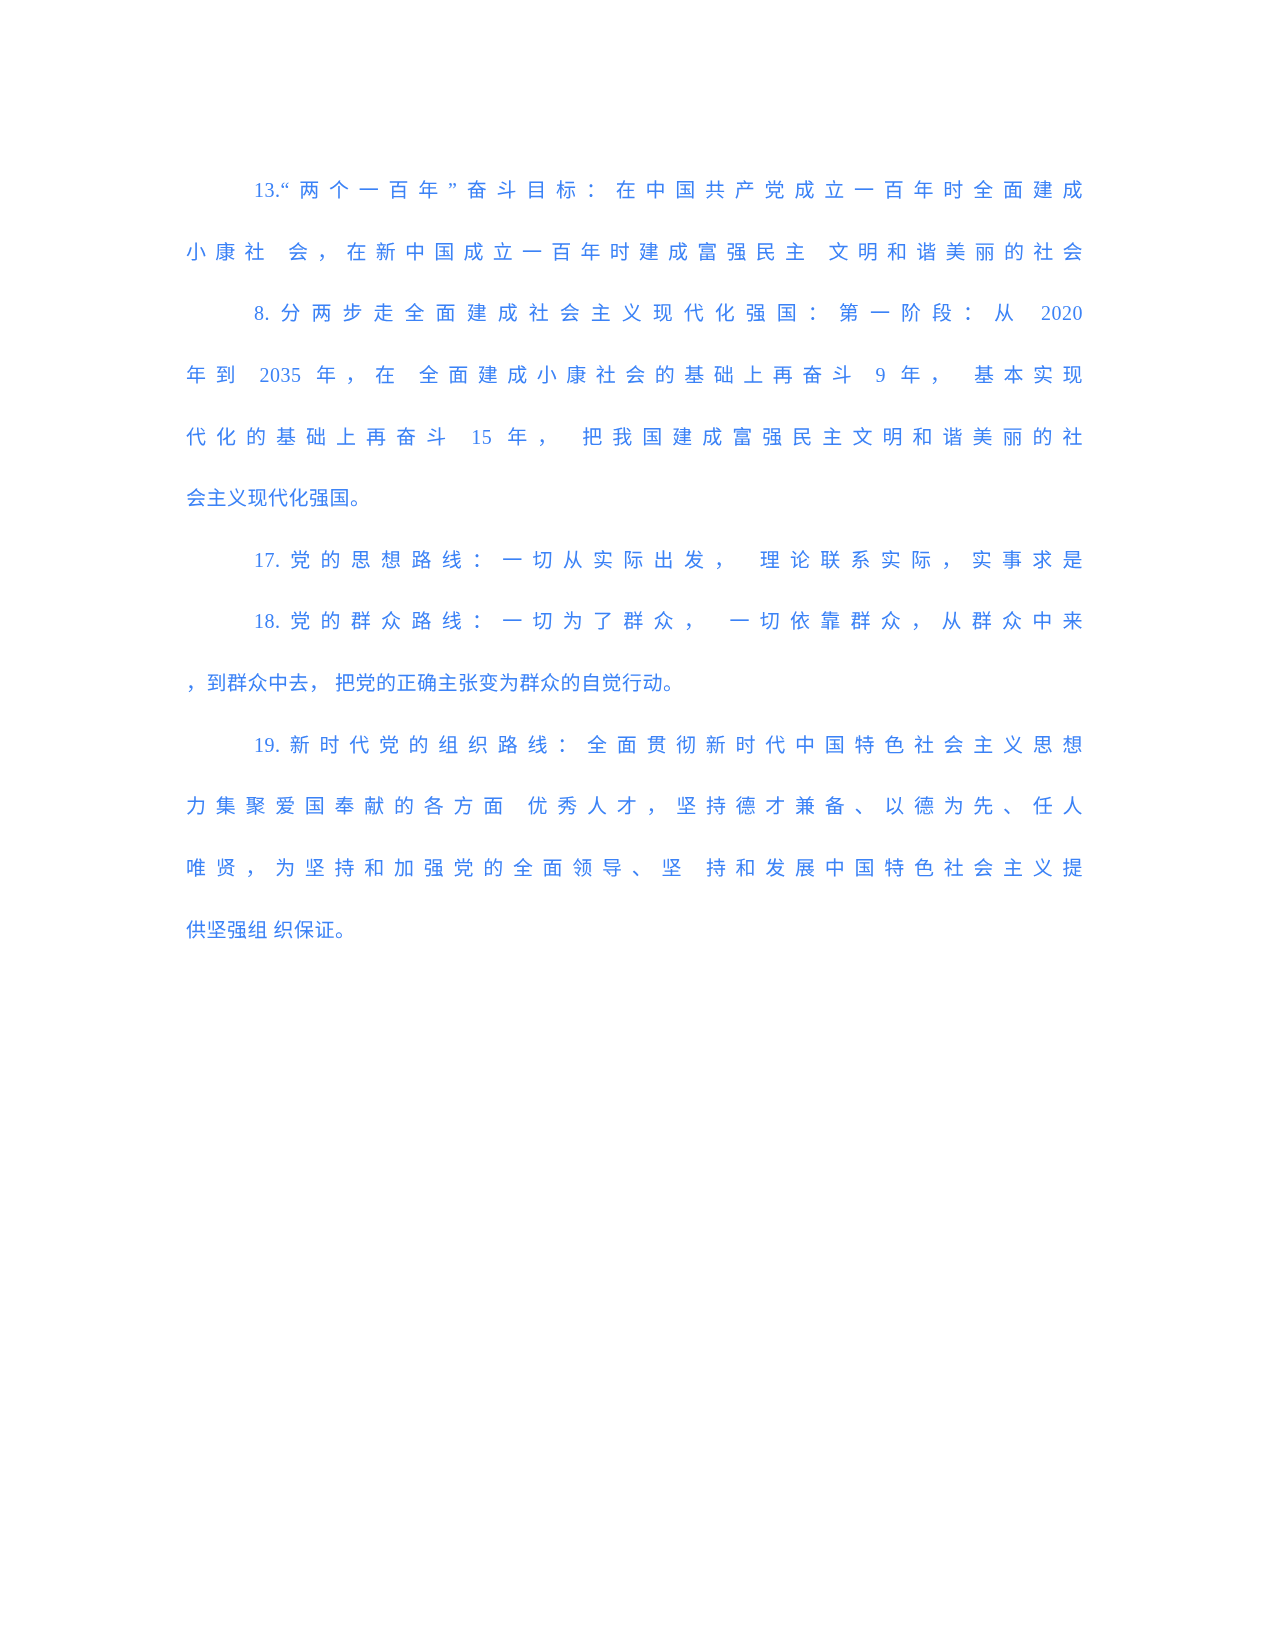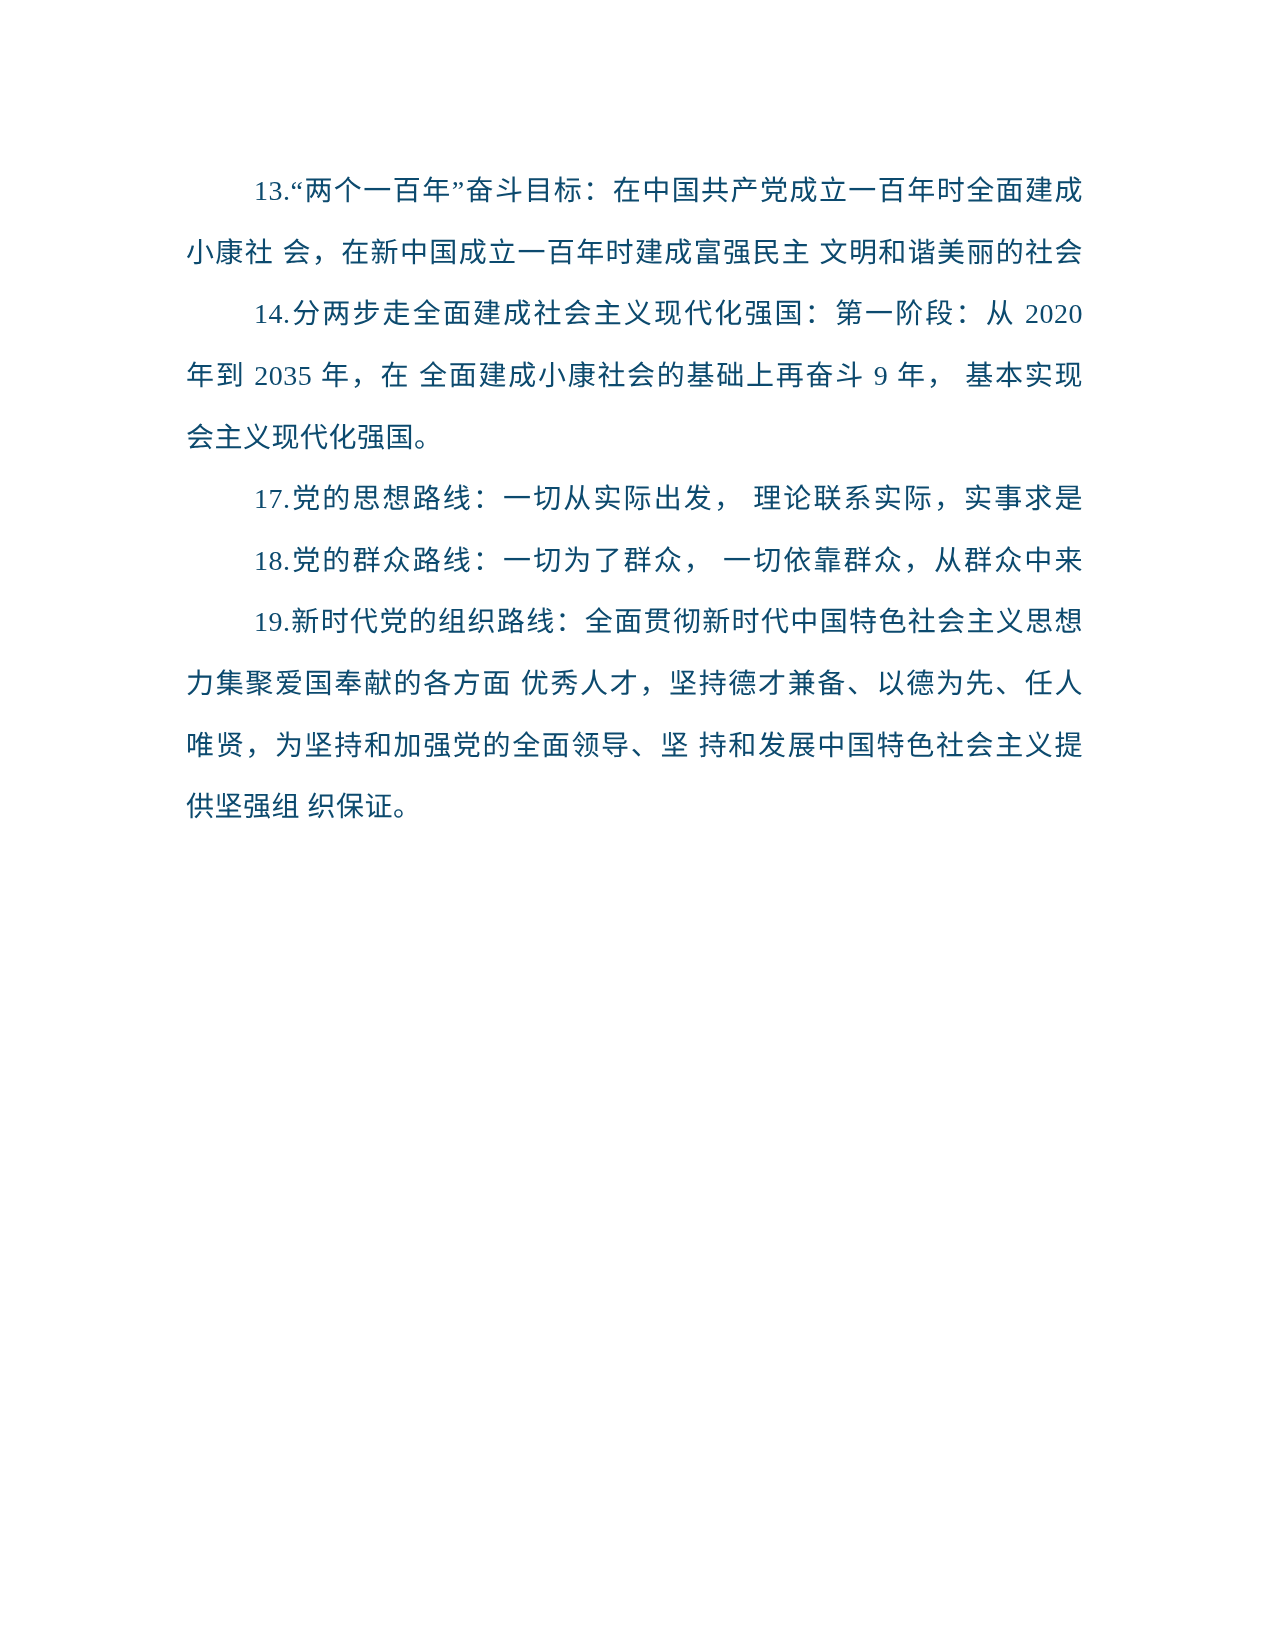--- a/index.html
+++ b/index.html
@@ -14,23 +14,23 @@
     margin: 0 auto;
     background: #ffffff;
     overflow: hidden;
   }
   .content {
     position: absolute;
     left: 186px;
     top: 160px;
     width: 897px;
     font-family: "Liberation Serif", serif;
-    font-size: 28px;
+    font-size: 20px;
     font-weight: 400;
-    color: #0c4a6e;
+    color: #3b82f6;
     letter-spacing: 0.5px;
   }
   .paragraph {
     margin: 0;
     padding: 0;
   }
   .line {
     height: 61.65px;
     line-height: 61.65px;
     text-align: justify;
@@ -50,29 +50,31 @@
 </head>
 <body>
 
 <div class="page">
   <div class="content" id="content">
       <div class="paragraph">
         <div class="line first">13.“两个一百年”奋斗目标：在中国共产党成立一百年时全面建成</div>
         <div class="line">小康社 会，在新中国成立一百年时建成富强民主 文明和谐美丽的社会</div>
       </div>
       <div class="paragraph">
-        <div class="line first">14.分两步走全面建成社会主义现代化强国：第一阶段：从 2020</div>
+        <div class="line first">8.分两步走全面建成社会主义现代化强国：第一阶段：从 2020</div>
         <div class="line">年到 2035 年，在 全面建成小康社会的基础上再奋斗 9 年， 基本实现</div>
+        <div class="line">代化的基础上再奋斗 15 年， 把我国建成富强民主文明和谐美丽的社</div>
         <div class="line final">会主义现代化强国。</div>
       </div>
       <div class="paragraph">
         <div class="line first">17.党的思想路线：一切从实际出发， 理论联系实际，实事求是</div>
       </div>
       <div class="paragraph">
         <div class="line first">18.党的群众路线：一切为了群众， 一切依靠群众，从群众中来</div>
+        <div class="line final">，到群众中去， 把党的正确主张变为群众的自觉行动。</div>
       </div>
       <div class="paragraph">
         <div class="line first">19.新时代党的组织路线：全面贯彻新时代中国特色社会主义思想</div>
         <div class="line">力集聚爱国奉献的各方面 优秀人才，坚持德才兼备、以德为先、任人</div>
         <div class="line">唯贤，为坚持和加强党的全面领导、坚 持和发展中国特色社会主义提</div>
         <div class="line final">供坚强组 织保证。</div>
       </div>
     </div>
 </div>
 

